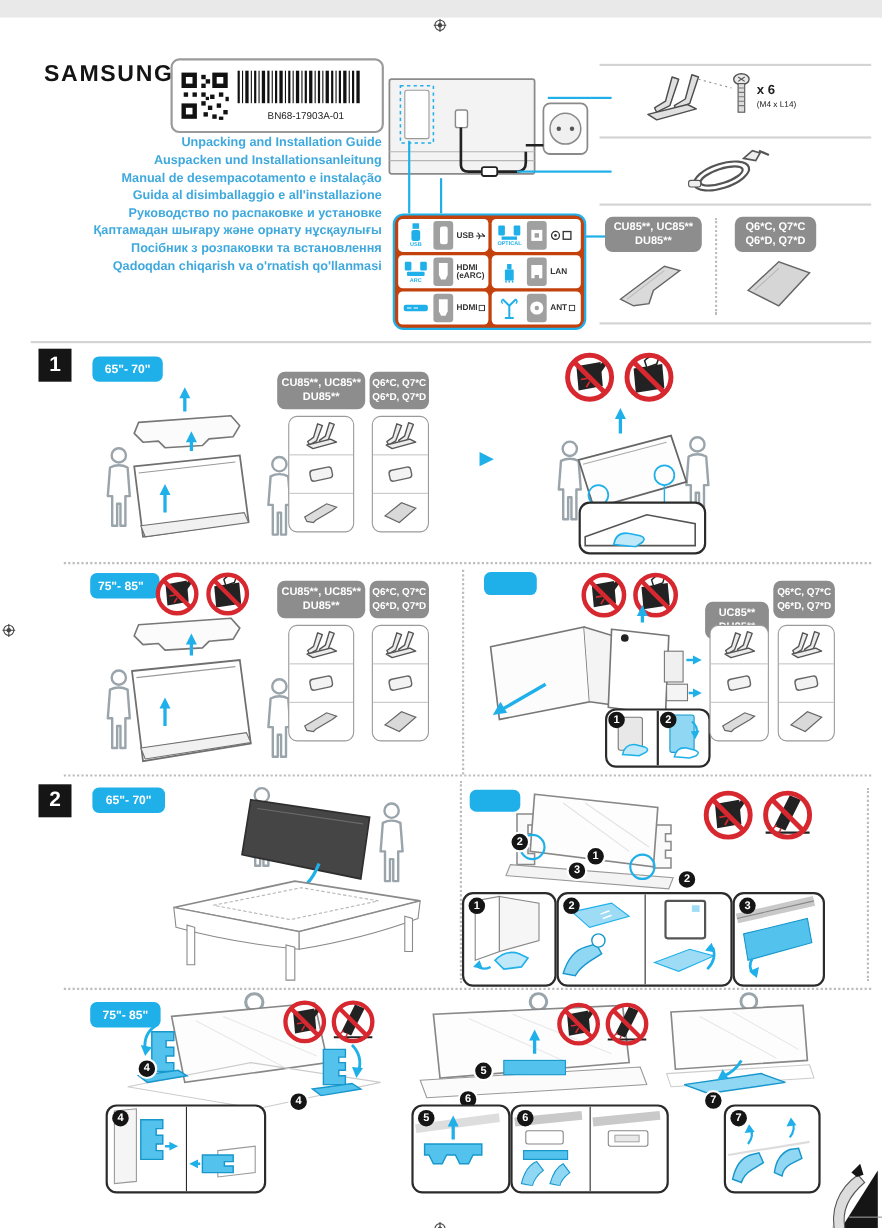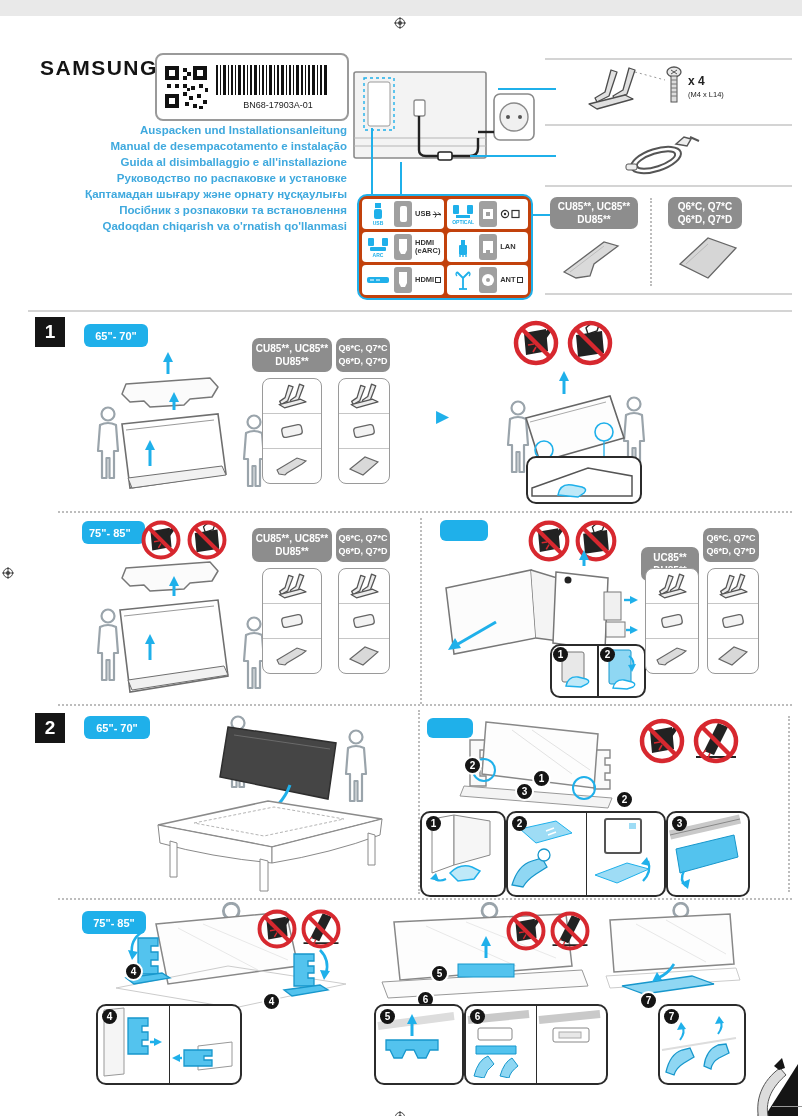--- a/index.html
+++ b/index.html
@@ -169,20 +169,21 @@
             <rect x="102" width="1" height="30"></rect>
             <rect x="105" width="2" height="30"></rect>
         <rect x="109" width="3" height="30"></rect>
       </g>
     </svg>
     <div class="pn">BN68-17903A-01</div>
   </div>
 </div>
 
 <div class="abs titles" style="left:40px;top:106px;width:307px">
+  <div>Unpacking and Installation Guide</div>
   <div>Auspacken und Installationsanleitung</div>
   <div>Manual de desempacotamento e instalação</div>
   <div>Guida al disimballaggio e all'installazione</div>
   <div>Руководство по распаковке и установке</div>
   <div>Қаптамадан шығару және орнату нұсқаулығы</div>
   <div>Посібник з розпаковки та встановлення</div>
   <div>Qadoqdan chiqarish va o'rnatish qo'llanmasi</div>
 </div>
 
 <svg class="abs" style="left:352px;top:50px" width="190" height="128" viewBox="0 0 190 128">
@@ -342,21 +343,21 @@
     <path d="M6,40 l36,-9 8,4 -36,10 Z"></path>
   </g>
   <path d="M52,8 L82,16" stroke="#999" stroke-dasharray="2,3" fill="none"></path>
 </svg>
 <svg class="abs" style="left:664px;top:50px" width="20" height="42" viewBox="0 0 20 42">
   <ellipse cx="10" cy="6" rx="7" ry="5" fill="#e8e8e8" stroke="#555" stroke-width="1.3"></ellipse>
   <path d="M7,4 l6,4 M13,4 l-6,4" stroke="#555"></path>
   <rect x="7" y="10" width="6" height="26" fill="#ddd" stroke="#555"></rect>
   <path d="M7,14 h6 M7,18 h6 M7,22 h6 M7,26 h6 M7,30 h6" stroke="#777"></path>
 </svg>
-<div class="abs" style="left:688px;top:58px;font-size:12px;font-weight:bold;color:#222">x 4</div>
+<div class="abs" style="left:688px;top:58px;font-size:12px;font-weight:bold;color:#222">x 6</div>
 <div class="abs" style="left:688px;top:74px;font-size:7.5px;color:#222">(M4 x L14)</div>
 
 <svg class="abs" style="left:612px;top:114px" width="95" height="50" viewBox="0 0 95 50">
   <g fill="none" stroke="#555" stroke-width="2">
     <ellipse cx="44" cy="30" rx="26" ry="11" transform="rotate(-18 44 30)"></ellipse>
     <ellipse cx="44" cy="30" rx="20" ry="6.5" transform="rotate(-18 44 30)"></ellipse>
   </g>
   <path d="M64,14 l8,-7 7,2 -4,7 Z" fill="#eee" stroke="#555" stroke-width="1.5"></path>
   <path d="M78,7 l9,4" stroke="#555" stroke-width="2"></path>
   <rect x="14" y="34" width="11" height="6" rx="2" fill="#eee" stroke="#555"></rect>

